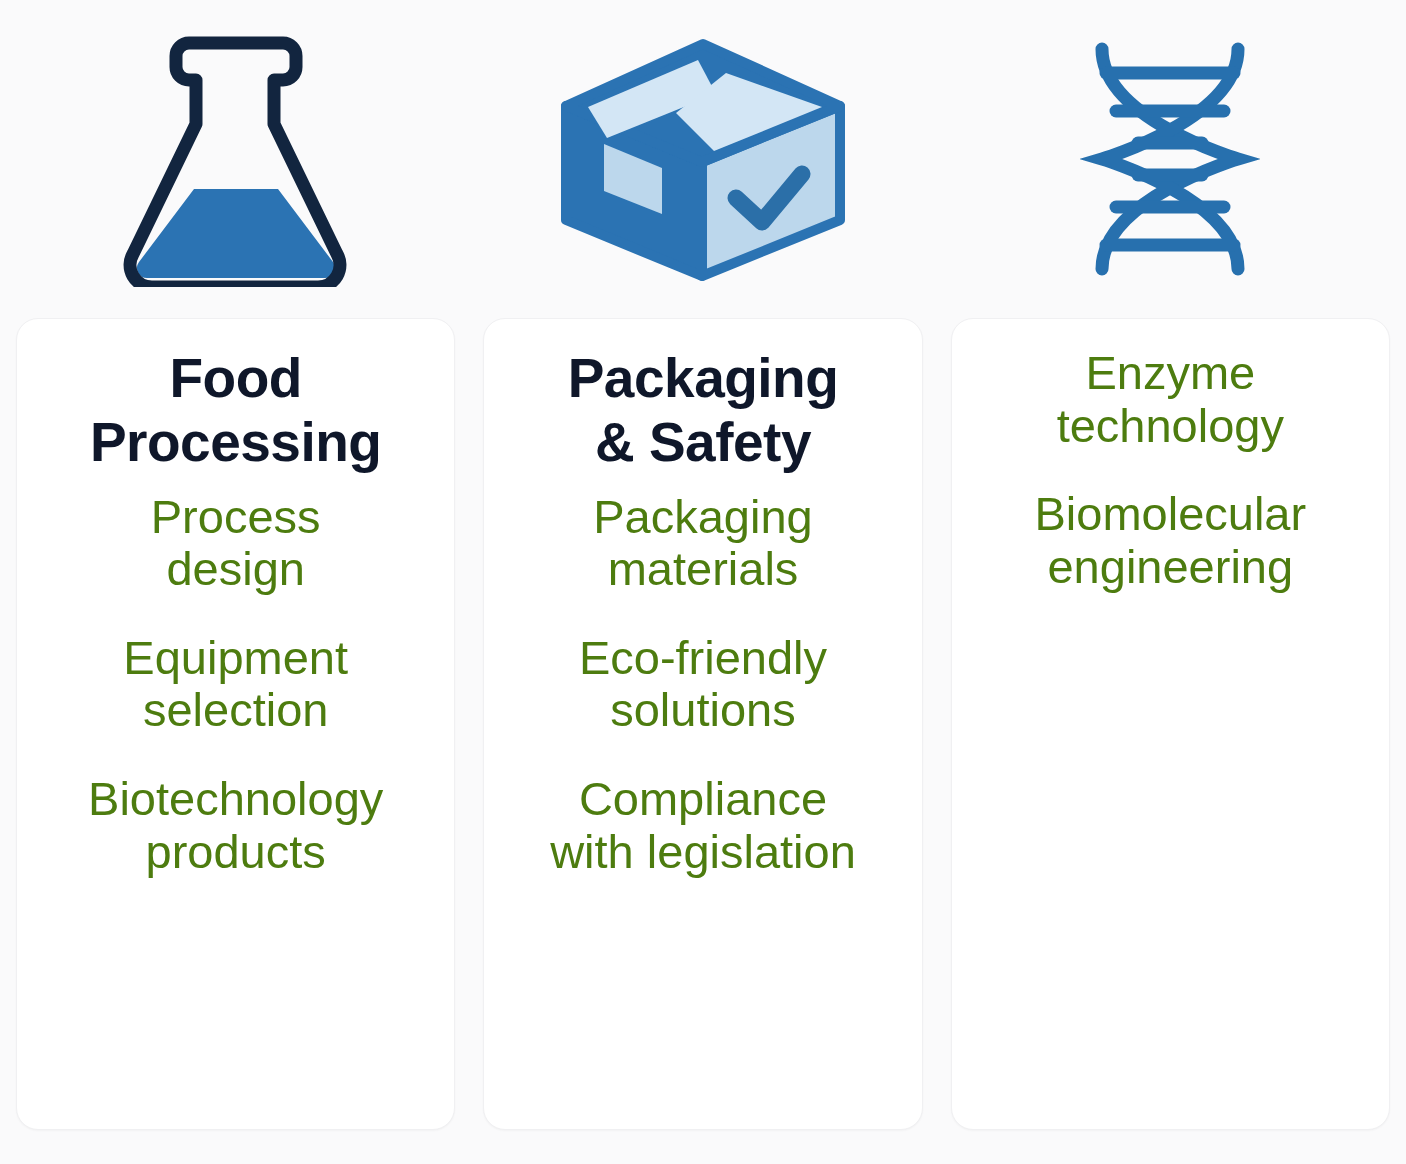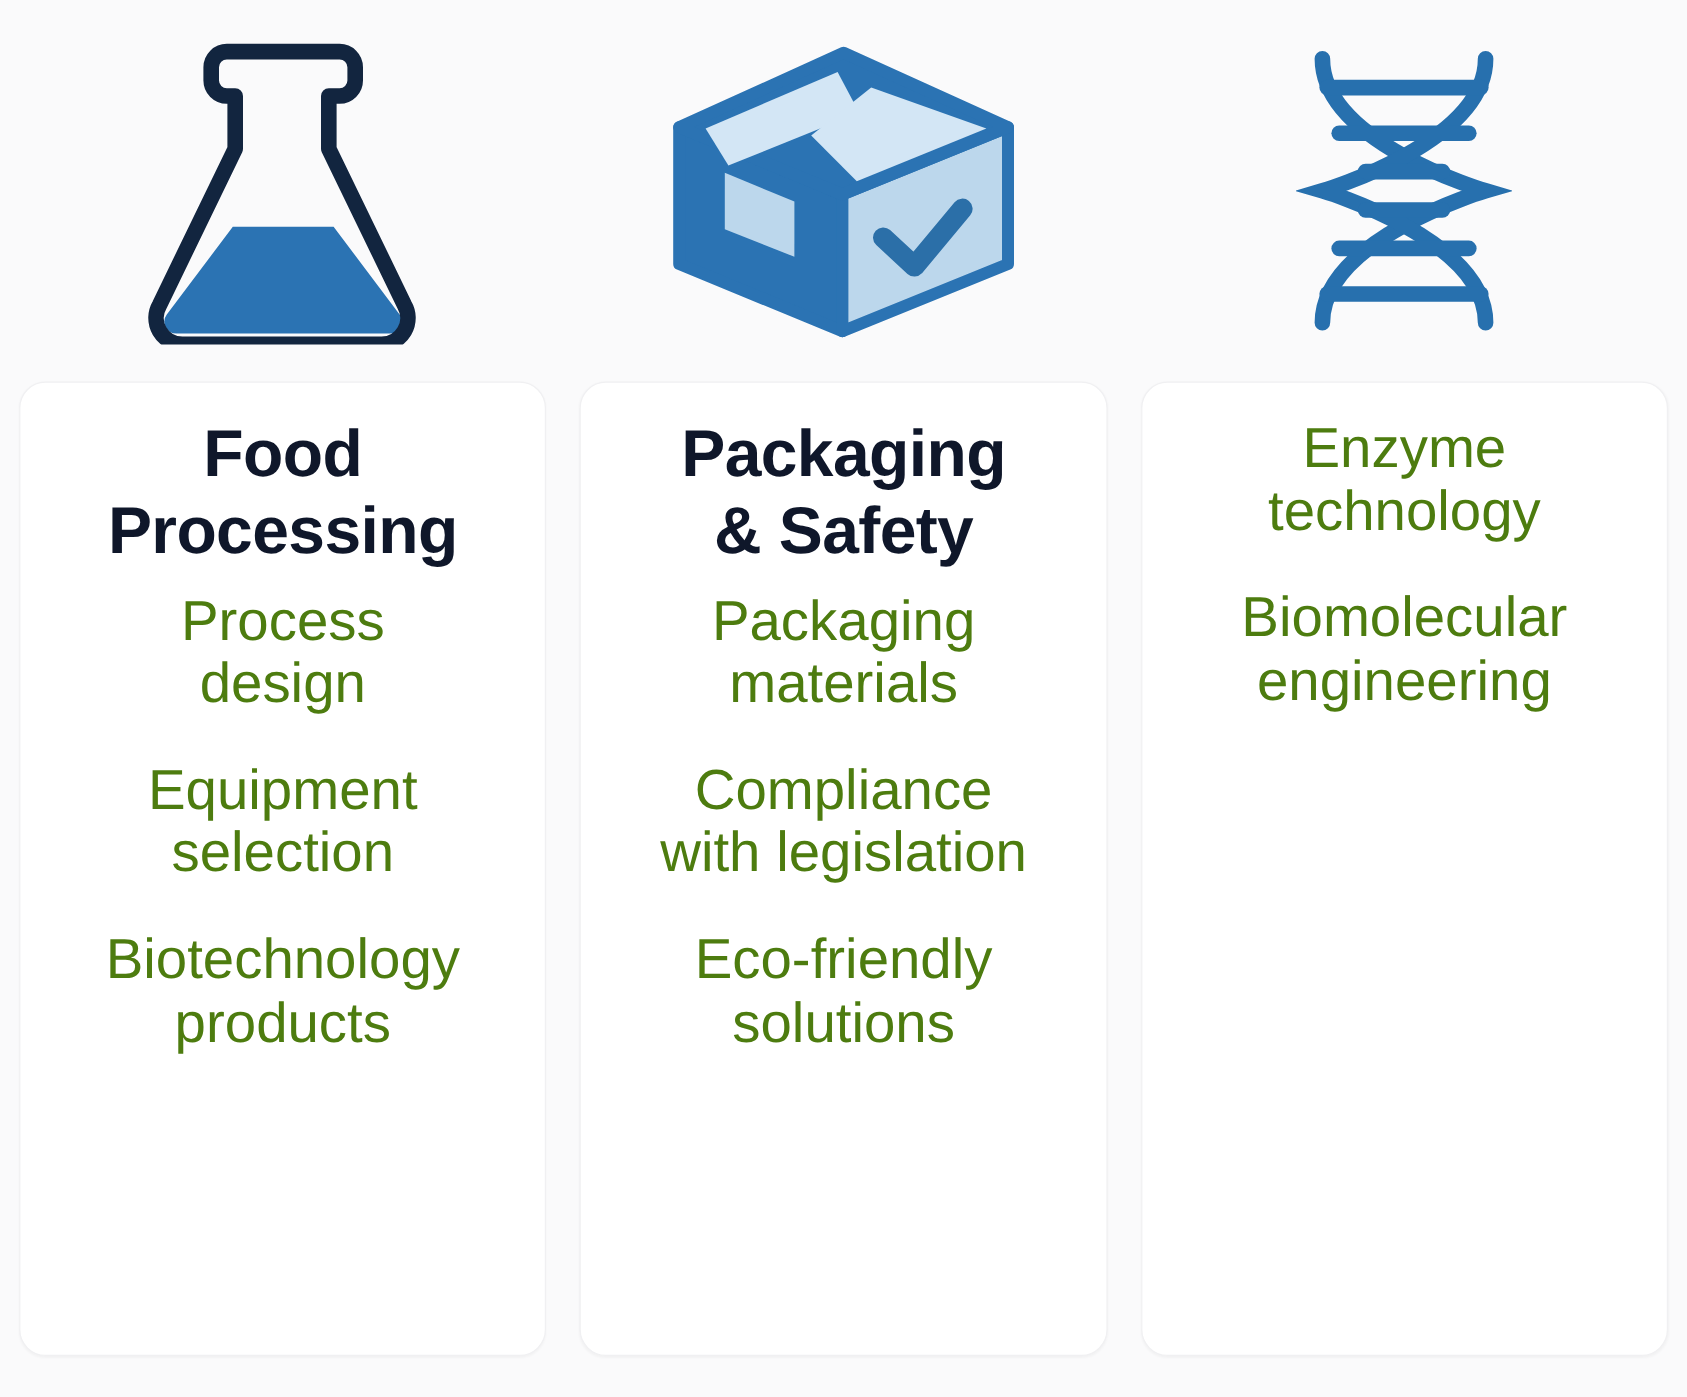--- a/index.html
+++ b/index.html
@@ -142,24 +142,24 @@
           <path d="M178 164 L204 188 L244 140" fill="none" stroke="#2b6fa8" stroke-width="17" stroke-linecap="round" stroke-linejoin="round"></path>
         </svg>
       </div>
 
       <div class="card">
         <div class="card-title">Packaging
 &amp; Safety</div>
         <ul class="card-items">
           <li class="card-item">Packaging
 materials</li>
+          <li class="card-item">Eco-friendly
+solutions</li>
           <li class="card-item">Compliance
 with legislation</li>
-          <li class="card-item">Eco-friendly
-solutions</li>
         </ul>
       </div>
     </div>
 
     <div class="column">
       <div class="icon-area">
         <svg width="180" height="240" viewBox="0 0 180 240">
           <g fill="none" stroke="#2770ae" stroke-width="13" stroke-linecap="round">
 
             <path d="M22 10 C22 80 158 120 158 120 C158 120 22 160 22 230"></path>

